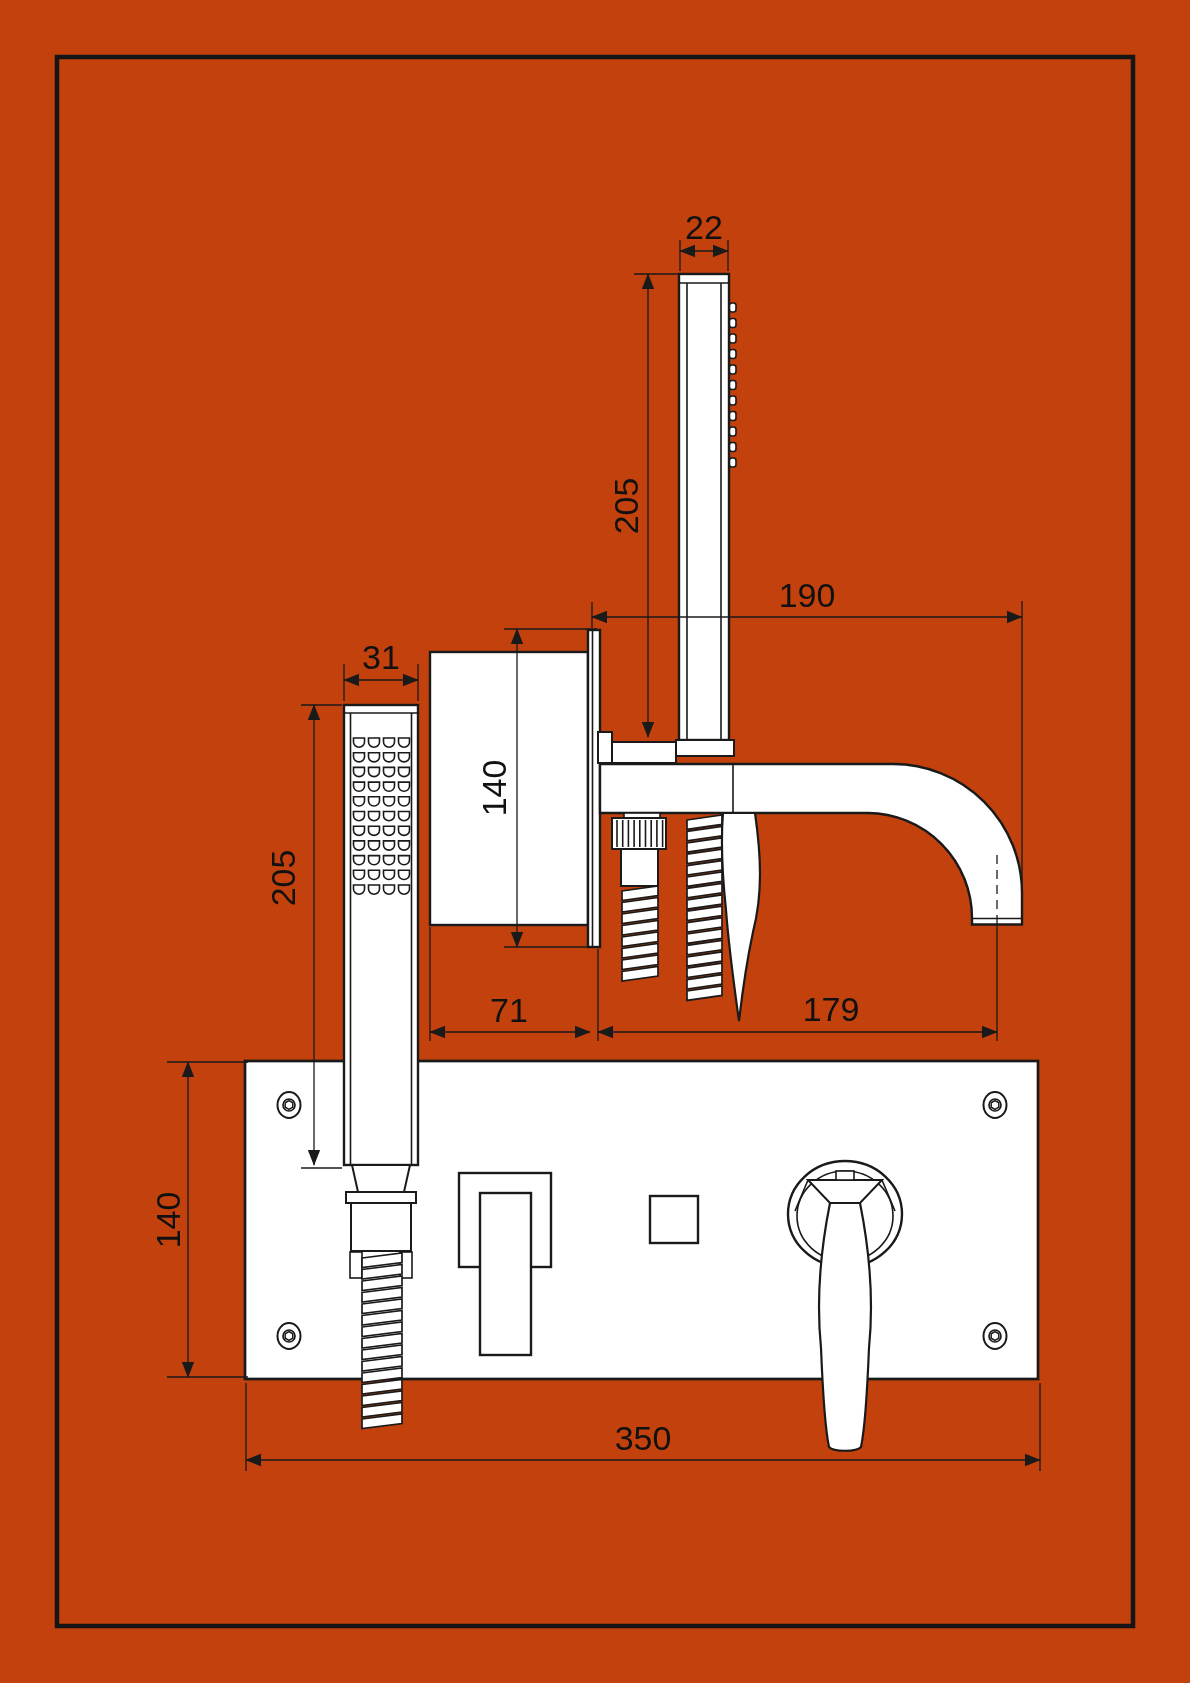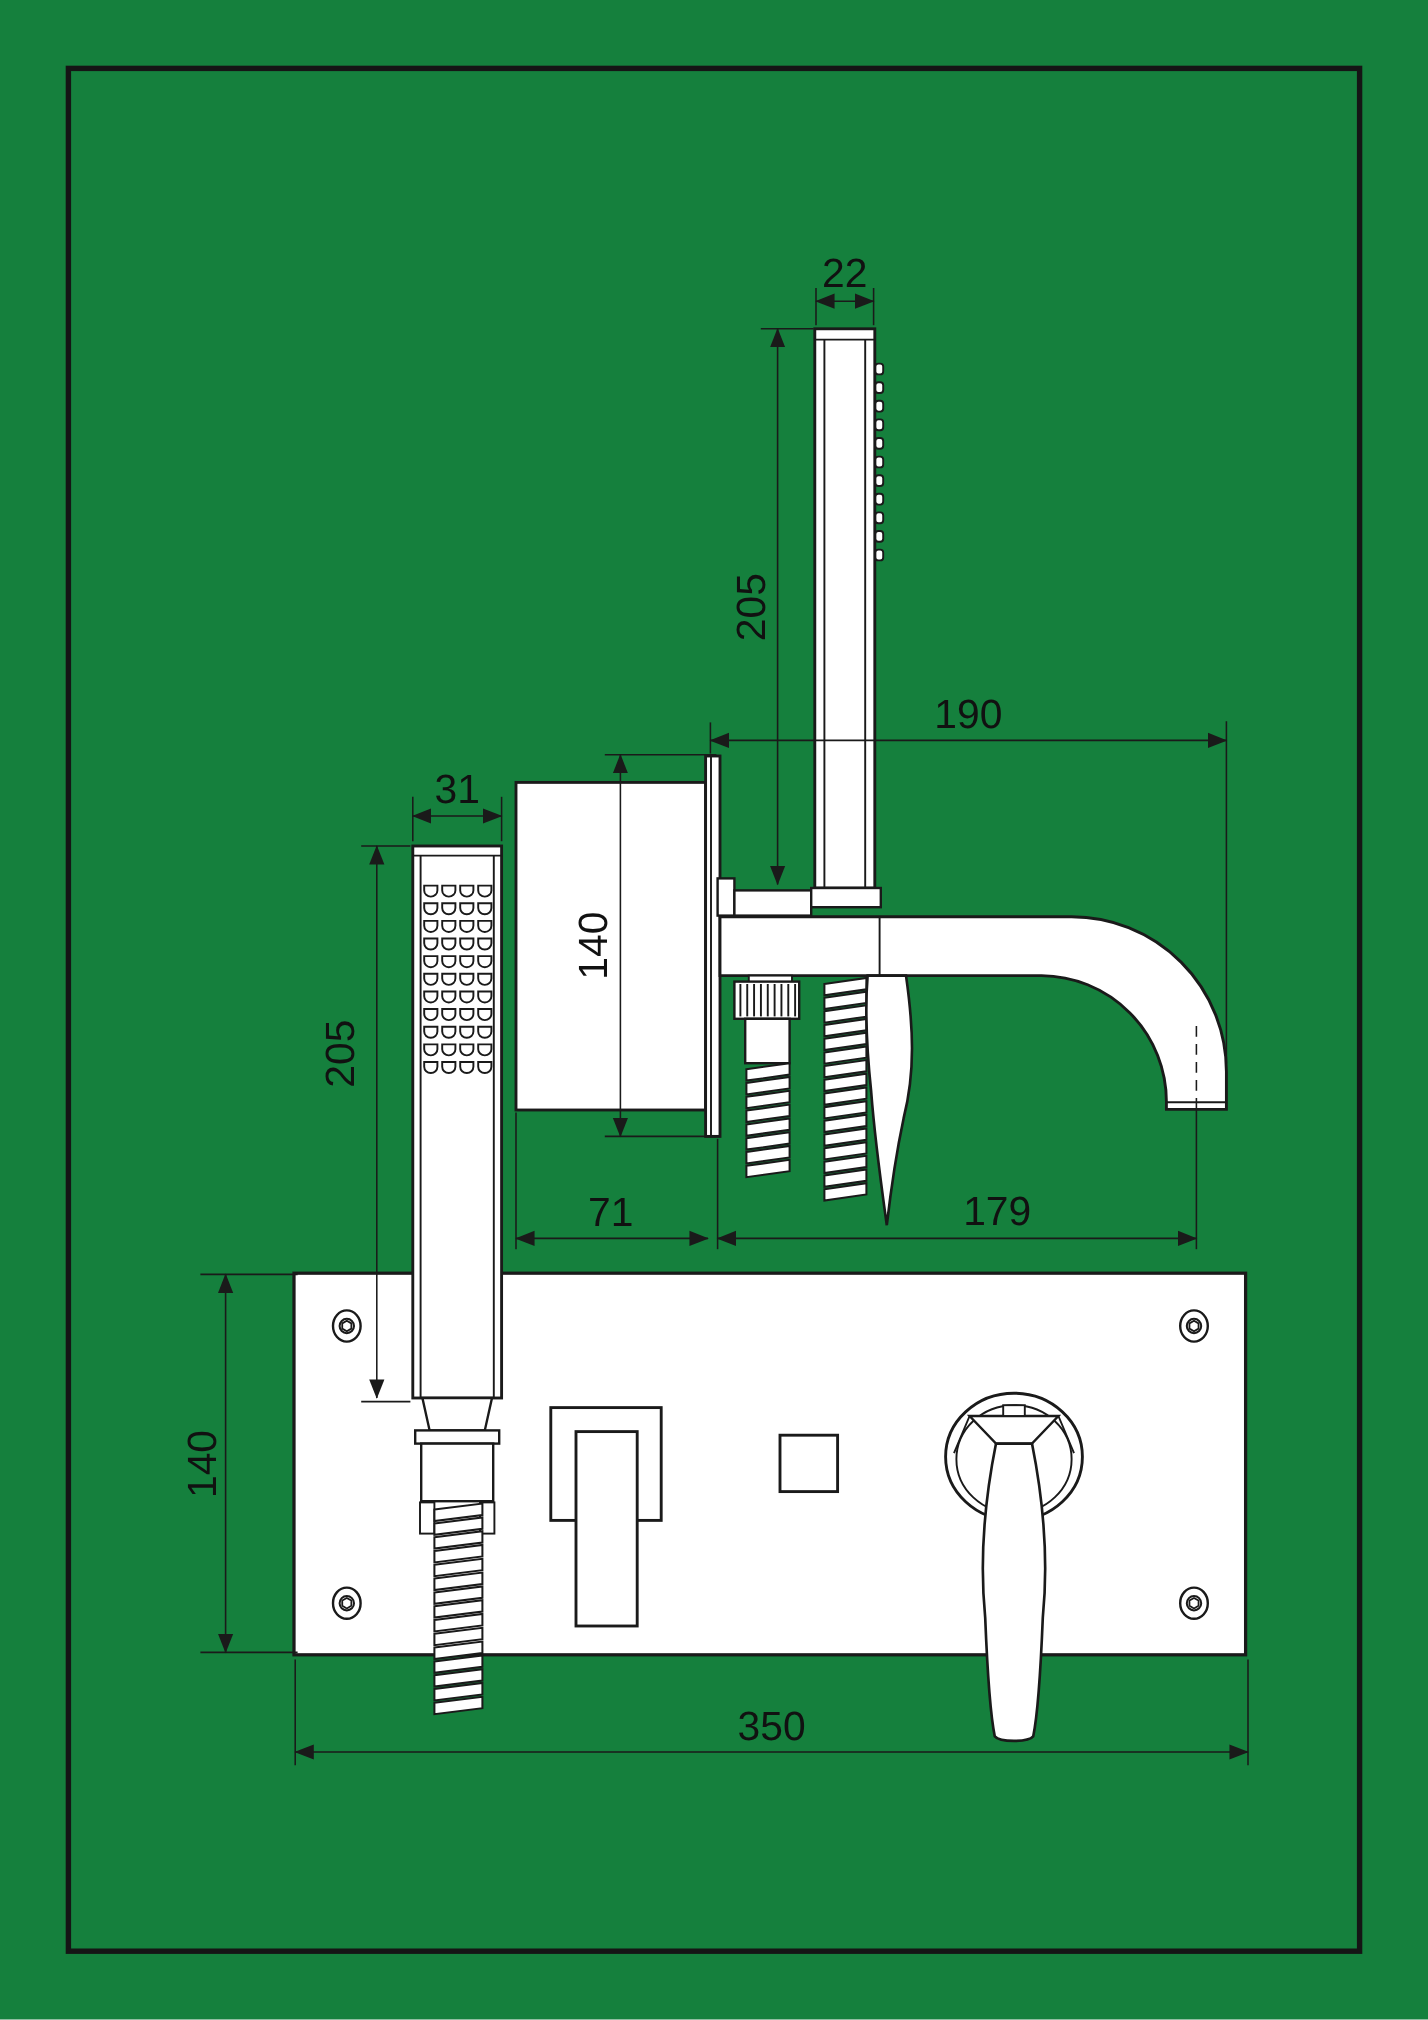--- a/index.html
+++ b/index.html
@@ -1,16 +1,16 @@
 <!DOCTYPE html>
 <html><head>
 <meta charset="utf-8">
 <style>
   html,body{margin:0;padding:0;background:#e8e8e8;}
-  .page{position:relative;width:1190px;height:1683px;background:#15803d;
+  .page{position:relative;width:1190px;height:1683px;background:#c2410c;
         font-family:"Liberation Sans", sans-serif;}
   svg{position:absolute;left:0;top:0;}
   .obj{fill:#ffffff;stroke:#1a1a1a;stroke-width:2.4;}
   .obj-nf{fill:none;stroke:#1a1a1a;stroke-width:2.4;}
   .thin{fill:none;stroke:#1a1a1a;stroke-width:1.6;}
   .thinf{fill:#ffffff;stroke:#1a1a1a;stroke-width:1.6;}
   .dim{fill:none;stroke:#1a1a1a;stroke-width:1.3;}
   .dimtxt{fill:#111111;font-family:"Liberation Sans", sans-serif;font-size:34px;}
   .frame{fill:none;stroke:#151515;stroke-width:4.5;}
   .cl{fill:none;stroke:#1a1a1a;stroke-width:1.3;stroke-dasharray:9 6;}

